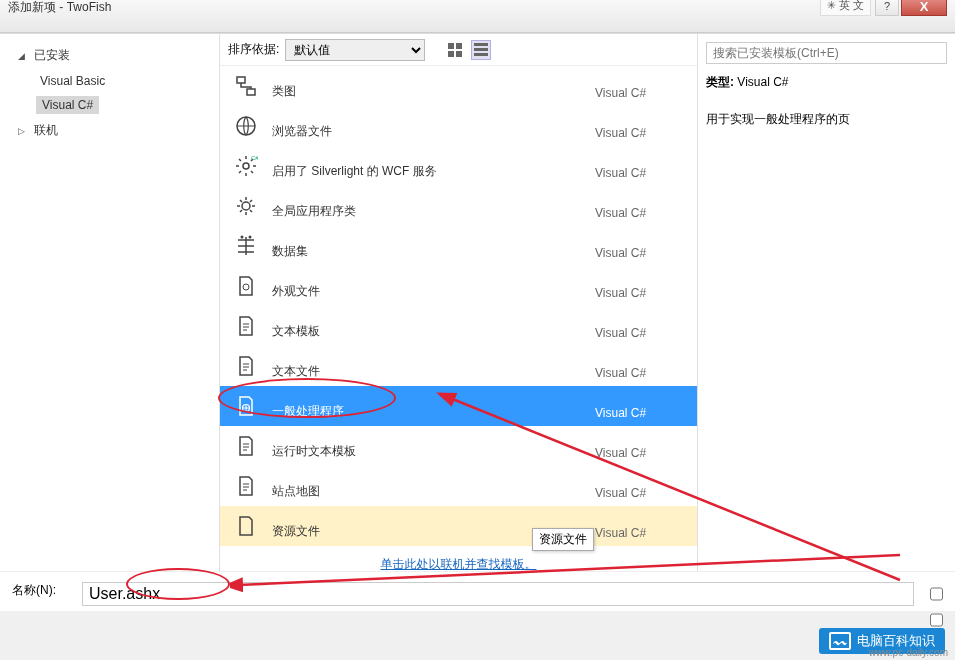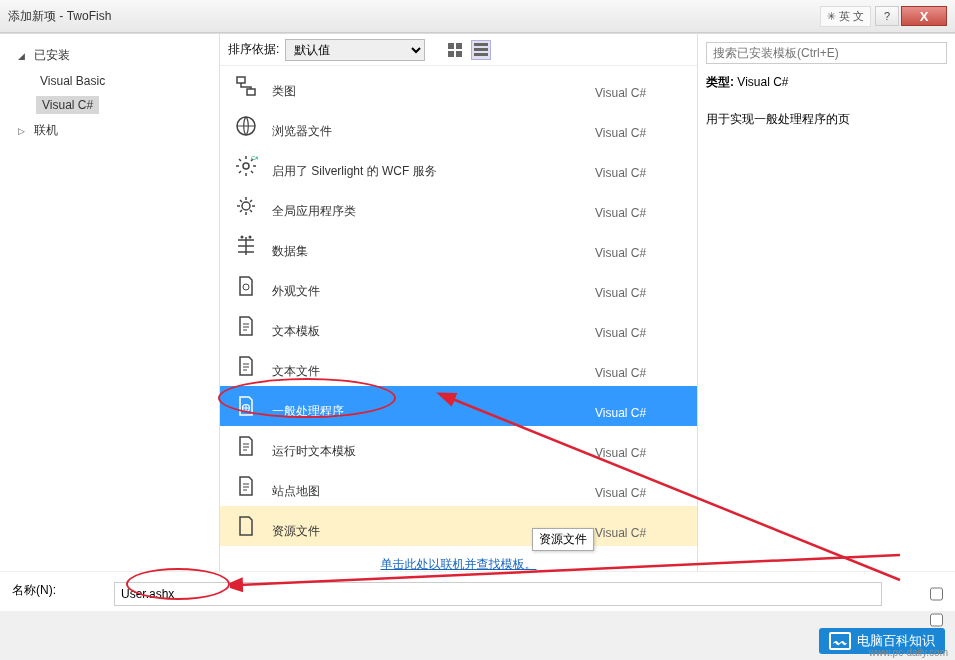--- a/index.html
+++ b/index.html
@@ -1,18 +1,18 @@
 <!DOCTYPE html>
 <html><head>
 <meta charset="utf-8">
 <style>
 * { box-sizing: border-box; margin: 0; padding: 0; font-family: "Microsoft YaHei", "Segoe UI", sans-serif; }
 body { width: 955px; height: 660px; background: #f0f0f0; overflow: hidden; position: relative; }
 
-.titlebar { height: 20px; background: linear-gradient(#f8f8f8, #e8e8e8); border-bottom: 1px solid #ccc; display: flex; align-items: center; padding: 16px 8px; position: relative; }
+.titlebar { height: 20px; background: linear-gradient(#f8f8f8, #e8e8e8); border-bottom: 1px solid #ccc; display: flex; align-items: flex-end; padding: 16px 8px; position: relative; }
 .titlebar .title { font-size: 12px; color: #333; }
 .titlebar .spacer { flex: 1; }
 .titlebar .lang-box { font-size: 11px; padding: 2px 6px; color: #555; border: 1px solid #ddd; margin-right: 4px; background: #fafafa; display: flex; align-items: center; gap: 3px; }
 .titlebar .help-btn { width: 24px; height: 20px; background: linear-gradient(#fbfbfb,#e7e7e7); border: 1px solid #ccc; display: flex; align-items: center; justify-content: center; font-size: 11px; color: #444; margin-right: 2px; }
 .titlebar .close-btn { width: 46px; height: 20px; background: linear-gradient(#e79089,#c75045); border: 1px solid #a03a30; display: flex; align-items: center; justify-content: center; color: #fff; font-size: 13px; font-weight: bold; }
 
 .main { display: flex; height: 538px; background: #fff; border-top: 1px solid #ddd; }
 
 .left-pane { width: 220px; border-right: 1px solid #e0e0e0; padding-top: 8px; font-size: 12px; color: #333; }
 .left-pane .tree-item { padding: 3px 6px 3px 18px; cursor: default; display: flex; align-items: center; }
@@ -44,21 +44,21 @@
 .online-link a { color: #1565c0; text-decoration: underline; cursor: pointer; }
 .tooltip-box { position: absolute; background: #fff; border: 1px solid #aaa; padding: 2px 6px; font-size: 12px; top: 528px; left: 532px; box-shadow: 1px 1px 3px rgba(0,0,0,0.2); }
 
 .right-pane { width: 258px; border-left: 1px solid #e0e0e0; padding: 8px; font-size: 12px; }
 .right-pane .search { width: 100%; height: 22px; border: 1px solid #ccc; padding: 0 6px; font-size: 12px; color: #999; margin-bottom: 10px; }
 .right-pane .type-line { margin-bottom: 20px; }
 .right-pane .type-label { font-weight: bold; }
 
 .bottom { padding: 10px 12px; font-size: 12px; display: flex; align-items: flex-start; gap: 10px; background: #fff; border-top: 1px solid #eee; height: 40px; }
 .bottom .name-label { width: 60px; }
-.bottom input { flex: 1; height: 24px; border: 1px solid #ccc; padding: 0 6px; font-size: 12px; margin-left: 32px; }
+.bottom input { flex: 1; height: 24px; border: 1px solid #ccc; padding: 0 6px; font-size: 16px; }
 .chks { display: flex; flex-direction: column; gap: 2px; font-size: 10px; margin-left: 6px; }
 .chks label { display: flex; align-items: center; gap: 4px; color: #999; }
 
 .footer-logo { position: absolute; bottom: 6px; right: 10px; display: flex; align-items: center; gap: 6px; background: #1b87d4; color: #fff; padding: 4px 10px; font-size: 13px; border-radius: 3px; }
 .footer-logo .mon { width: 22px; height: 18px; border: 2px solid #fff; border-radius: 2px; display: flex; align-items: center; justify-content: center; }
 .footer-url { position: absolute; bottom: 2px; right: 7px; font-size: 10px; color: #888; }
 
 .ellipse { position: absolute; border: 2px solid #d23; border-radius: 50%; pointer-events: none; }
 .ellipse1 { top: 378px; left: 218px; width: 178px; height: 40px; }
 .ellipse2 { top: 568px; left: 126px; width: 104px; height: 32px; }

